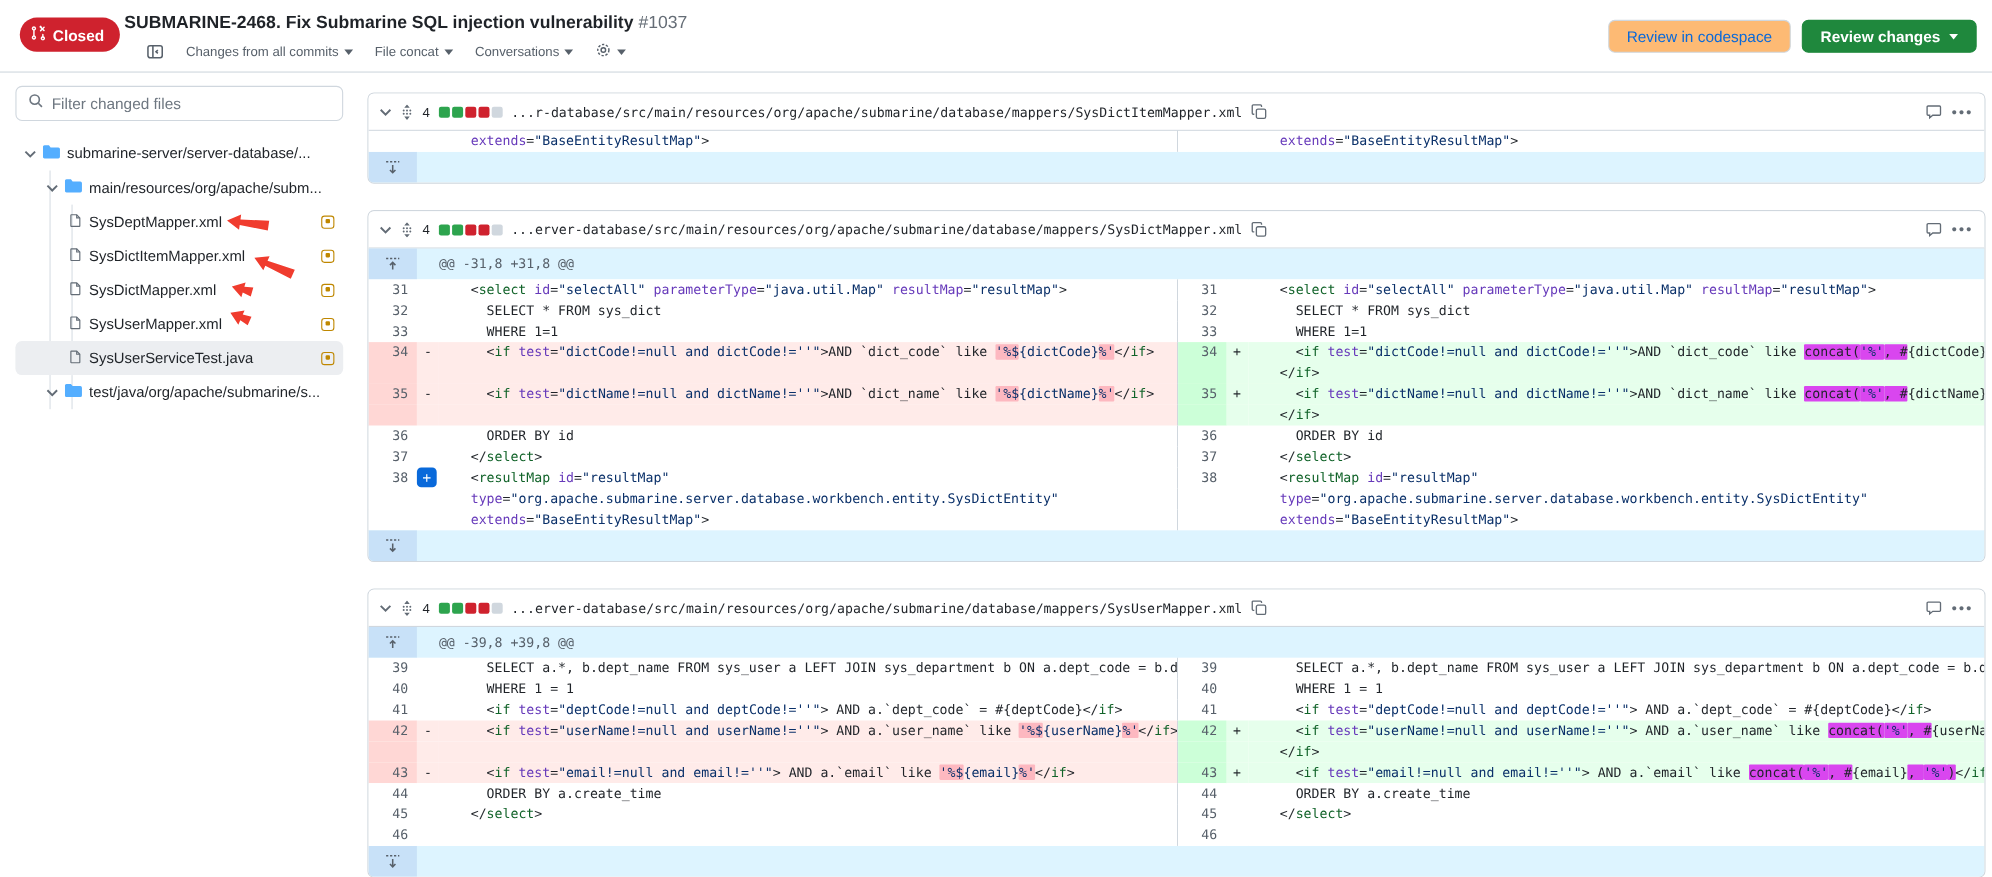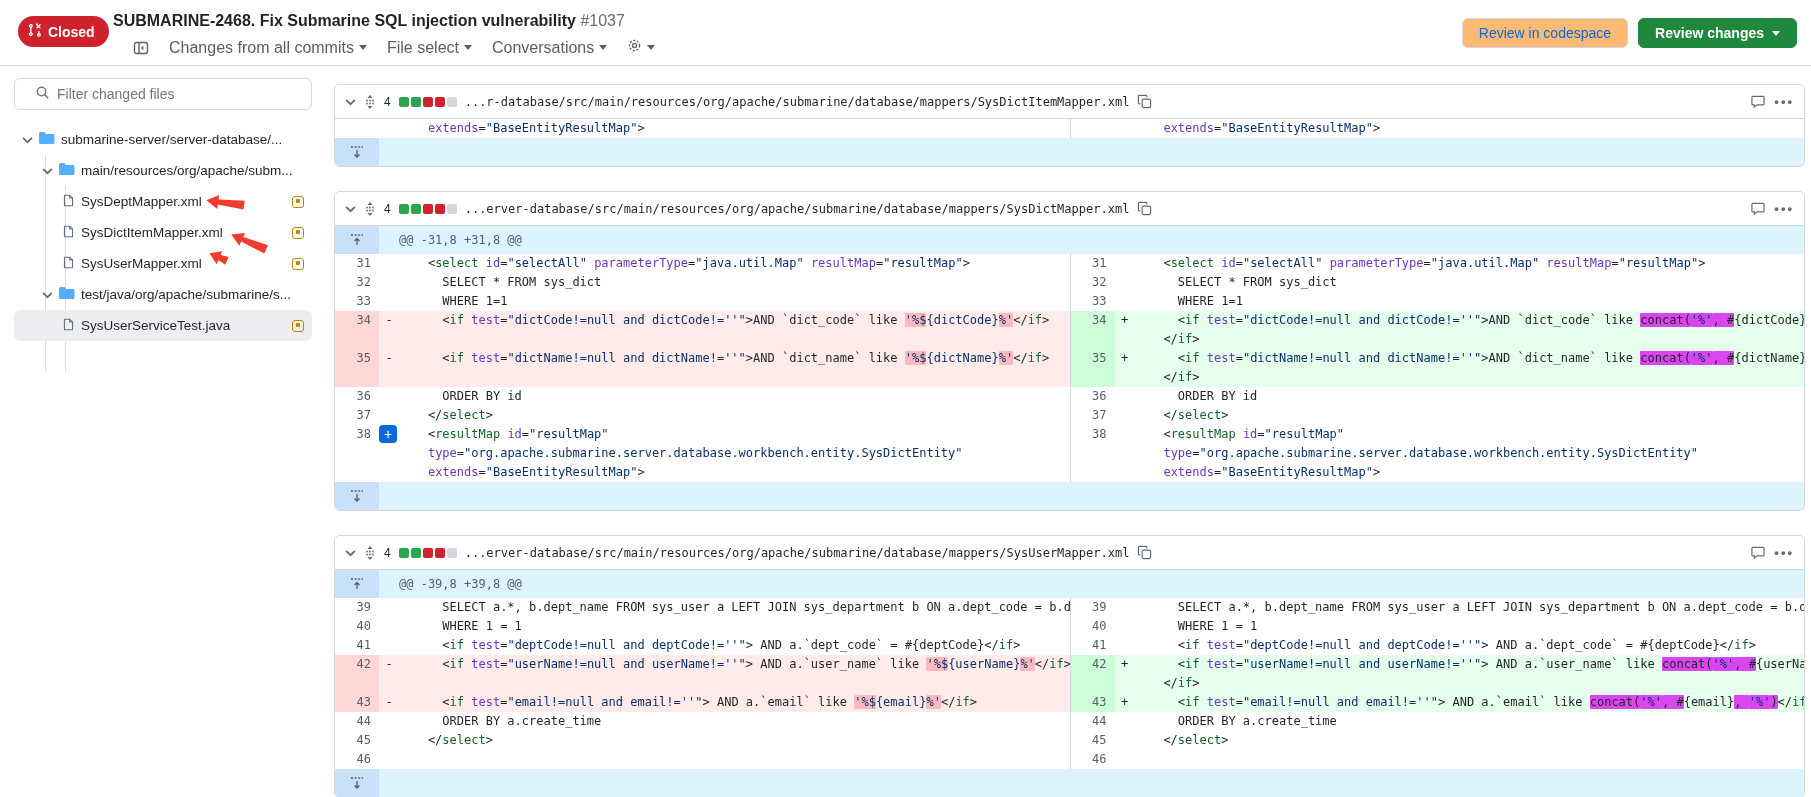--- a/index.html
+++ b/index.html
@@ -7,35 +7,35 @@
     font-family:"Liberation Sans", sans-serif; color:#1f2328; }
 
   
   .top { height:66px; border-bottom:1px solid #d0d7de; position:relative; background:#fff; }
   .badge { position:absolute; left:18px; top:16px; background:#cf222e; color:#fff;
     border-radius:2em; padding:7px 14px 7px 10px; font-size:14px; font-weight:600;
     display:flex; align-items:center; gap:6px; }
   .pr-titleline { position:absolute; left:113px; top:12px; font-size:16px; font-weight:600; }
   .pr-number { color:#656d76; font-weight:400; }
   .toolbar { position:absolute; left:133px; top:38px; display:flex; align-items:center;
-    gap:20px; font-size:16px; color:#57606a; }
+    gap:20px; font-size:12px; color:#57606a; }
   .tb-item { display:flex; align-items:center; gap:5px; cursor:pointer; }
   .caret { width:0; height:0; border-left:4px solid transparent; border-right:4px solid transparent;
     border-top:5px solid #57606a; display:inline-block; }
   .top-buttons { position:absolute; right:14px; top:18px; display:flex; gap:10px; }
   .btn { font-size:14px; border-radius:6px; padding:6px 16px; cursor:pointer;
     display:flex; align-items:center; gap:8px; }
   .btn-codespace { color:#0969da; background:#fdba74; border:1px solid #d0d7de; }
   .btn-green { background:#1f883d; color:#fff; border:1px solid #1f883d; font-weight:600; }
   .btn-green .caret { border-top-color:#fff; }
 
   
   .sidebar { position:absolute; left:0; top:66px; width:322px; bottom:0; padding:12px 10px 0 14px; }
   .filter { display:flex; align-items:center; gap:7px; border:1px solid #d0d7de; border-radius:6px;
-    height:32px; padding:0 20px; color:#6e7781; background:#fff; }
+    height:32px; padding:0 10px; color:#6e7781; background:#fff; }
   .filter input { border:none; outline:none; font-size:14px; color:#1f2328; width:100%;
     font-family:"Liberation Sans",sans-serif; }
   .filter input::placeholder { color:#6e7781; }
   .tree { margin-top:14px; position:relative; }
   .guide { position:absolute; width:1px; background:#d8dee4; }
   .trow { height:31px; display:flex; align-items:center; gap:6px; font-size:13.5px;
     cursor:pointer; position:relative; border-radius:6px; }
   .trow.selected { background:#eceef1; }
   .trow .spacer { flex:1; }
   .mod-icon { width:12px; height:12px; border:1.5px solid #bf8700; border-radius:3px;
@@ -107,21 +107,21 @@
           <rect x="1.5" y="2.5" width="13" height="11" rx="2"></rect>
           <line x1="6" y1="2.5" x2="6" y2="13.5"></line>
           <path d="M10.5 6.5 L8.8 8 L10.5 9.5"></path>
         </svg>
     </span>
     <span class="tb-item">
       <span>Changes from all commits</span>
         <span class="caret"></span>
     </span>
     <span class="tb-item">
-      <span>File select</span>
+      <span>File concat</span>
         <span class="caret"></span>
     </span>
     <span class="tb-item">
       <span>Conversations</span>
         <span class="caret"></span>
     </span>
     <span class="tb-item">
       <span>
         <svg width="15" height="15" viewBox="0 0 16 16" fill="none" stroke="#57606a" stroke-width="1.4">
             <circle cx="8" cy="8" r="2.2"></circle>
@@ -196,45 +196,57 @@
             <path fill="#f03c2e" d="M1 9 L13 2 L13 6.5 L39 4 L39 13 L13 11.5 L13 16 Z"></path>
           </svg></span>
         <span class="spacer"></span>
         <span class="mod-icon"></span>
       </div>
       <div class="trow" style="padding-left: 48px;">
         <span><svg width="13" height="15" viewBox="0 0 16 16" fill="none" stroke="#636c76" stroke-width="1.3">
             <path d="M3.5 1.5h6L13 5v9a.5.5 0 0 1-.5.5h-9a.5.5 0 0 1-.5-.5v-12a.5.5 0 0 1 .5-.5Z"></path>
             <path d="M9.5 1.5V5H13"></path>
           </svg></span>
+        <span>SysDictMapper.xml</span>
+        <span class="red-arrow" style="left: calc(194.9px); top: 6px; transform: rotate(16deg);"><svg width="21" height="18" viewBox="0 0 21 18">
+            <path fill="#f03c2e" d="M1 9 L12 2 L12 6 L20 4.5 L20 13 L12 11.5 L12 16 Z"></path>
+          </svg></span>
+        <span class="spacer"></span>
+        <span class="mod-icon"></span>
+      </div>
+      <div class="trow" style="padding-left: 48px;">
+        <span><svg width="13" height="15" viewBox="0 0 16 16" fill="none" stroke="#636c76" stroke-width="1.3">
+            <path d="M3.5 1.5h6L13 5v9a.5.5 0 0 1-.5.5h-9a.5.5 0 0 1-.5-.5v-12a.5.5 0 0 1 .5-.5Z"></path>
+            <path d="M9.5 1.5V5H13"></path>
+          </svg></span>
         <span>SysUserMapper.xml</span>
         <span class="red-arrow" style="left: calc(192.9px); top: 0px; transform: rotate(24deg);"><svg width="21" height="18" viewBox="0 0 21 18">
             <path fill="#f03c2e" d="M1 9 L12 2 L12 6 L20 4.5 L20 13 L12 11.5 L12 16 Z"></path>
           </svg></span>
         <span class="spacer"></span>
         <span class="mod-icon"></span>
-      </div>
-      <div class="trow" style="padding-left: 28px;">
-        <span><svg width="11" height="8" viewBox="0 0 10 7" fill="none" stroke="#636c76" stroke-width="1.6">
-            <path d="M1 1.5 L5 5.5 L9 1.5"></path>
-          </svg></span>
-        <span><svg width="16" height="14" viewBox="0 0 16 14">
-            <path fill="#54aeff" d="M1.5 1h4l1.5 2h7A1.5 1.5 0 0 1 15.5 4.5v7A1.5 1.5 0 0 1 14 13H1.5A1.5 1.5 0 0 1 0 11.5v-9A1.5 1.5 0 0 1 1.5 1Z"></path>
-          </svg></span>
-        <span>test/java/org/apache/submarine/s...</span>
-        <span class="spacer"></span>
       </div>
       <div class="trow selected" style="padding-left: 48px;">
         <span><svg width="13" height="15" viewBox="0 0 16 16" fill="none" stroke="#636c76" stroke-width="1.3">
             <path d="M3.5 1.5h6L13 5v9a.5.5 0 0 1-.5.5h-9a.5.5 0 0 1-.5-.5v-12a.5.5 0 0 1 .5-.5Z"></path>
             <path d="M9.5 1.5V5H13"></path>
           </svg></span>
         <span>SysUserServiceTest.java</span>
         <span class="spacer"></span>
         <span class="mod-icon"></span>
+      </div>
+      <div class="trow" style="padding-left: 28px;">
+        <span><svg width="11" height="8" viewBox="0 0 10 7" fill="none" stroke="#636c76" stroke-width="1.6">
+            <path d="M1 1.5 L5 5.5 L9 1.5"></path>
+          </svg></span>
+        <span><svg width="16" height="14" viewBox="0 0 16 14">
+            <path fill="#54aeff" d="M1.5 1h4l1.5 2h7A1.5 1.5 0 0 1 15.5 4.5v7A1.5 1.5 0 0 1 14 13H1.5A1.5 1.5 0 0 1 0 11.5v-9A1.5 1.5 0 0 1 1.5 1Z"></path>
+          </svg></span>
+        <span>test/java/org/apache/submarine/s...</span>
+        <span class="spacer"></span>
       </div>
     </div>
 </div>
 
 <div class="main" id="panels">
     <div class="panel">
       <div class="phead">
         <span class="icon-btn">
           <svg width="11" height="8" viewBox="0 0 10 7" fill="none" stroke="#636c76" stroke-width="1.6">
             <path d="M1 1.5 L5 5.5 L9 1.5"></path>

